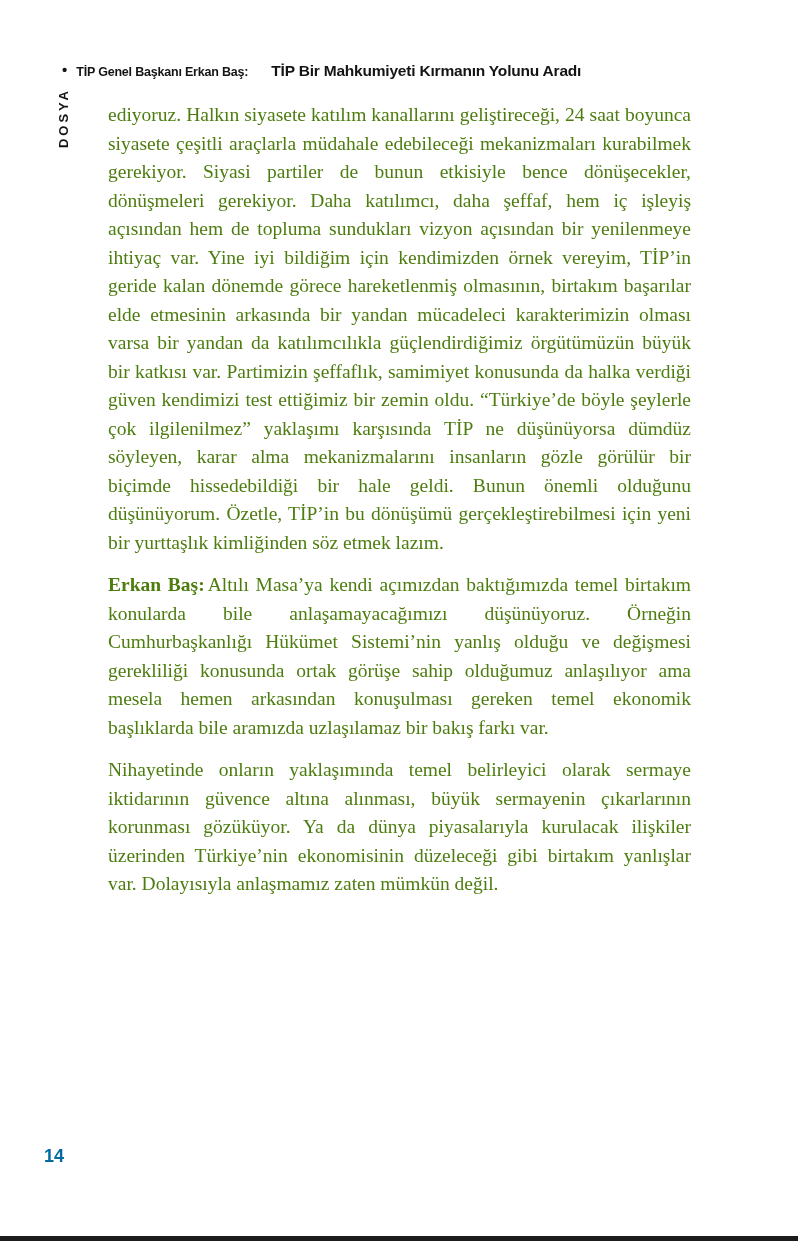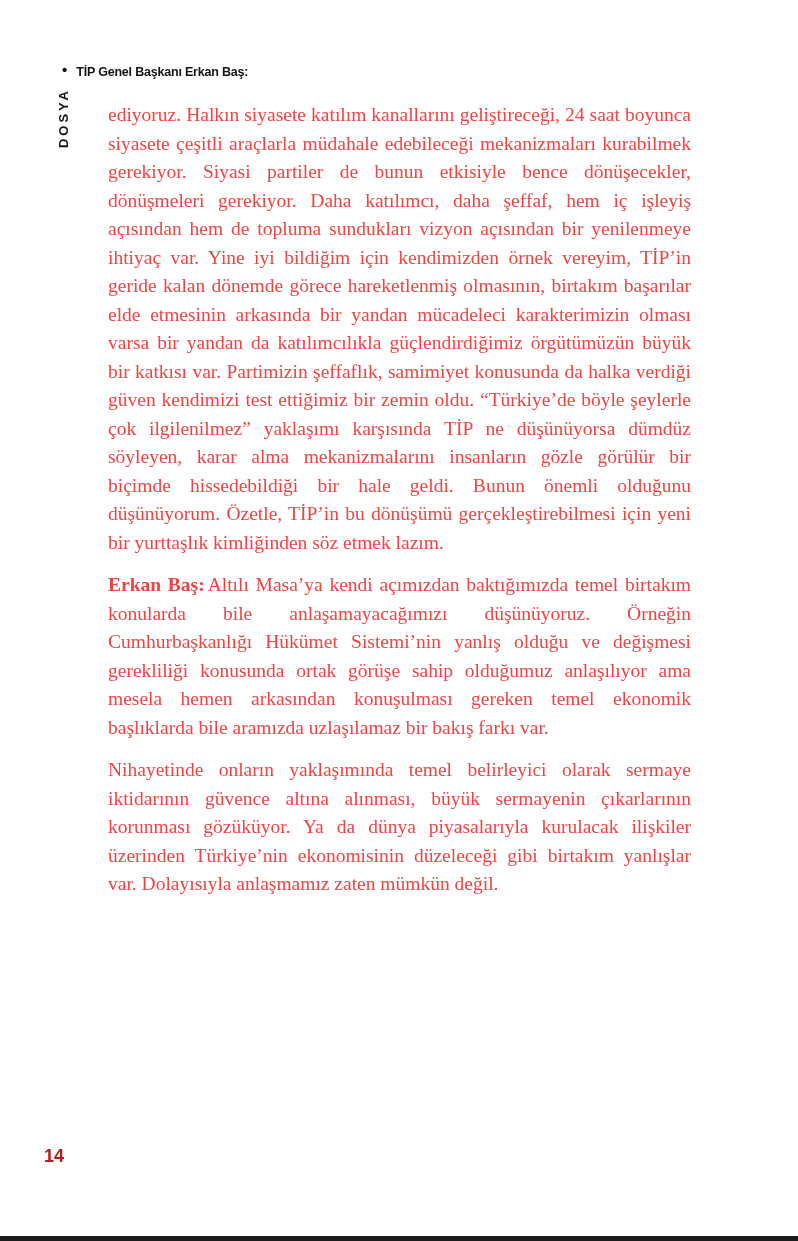--- a/index.html
+++ b/index.html
@@ -60,55 +60,56 @@
   
   .body-column {
     position: absolute;
     left: 108px;
     top: 101px;
     width: 583px;
     font-family: "Liberation Serif", serif;
     font-size: 19.5px;
     line-height: 28.5px;
     text-align: justify;
-    color: #ef4444;
+    color: #4d7c0f;
   }
   .body-column p { margin: 0 0 14px 0; }
   .para-question { font-weight: 700; }
   .answer-lead { font-weight: 700; margin-right: 3px; }
 
   
   .page-number {
     position: absolute;
     left: 44px;
     top: 1146px;
     font-family: "Liberation Sans", sans-serif;
     font-weight: 700;
     font-size: 18px;
-    color: #b91c1c;
+    color: #0369a1;
   }
 
   
   .bottom-edge {
     position: absolute;
     left: 0;
     bottom: 0;
     width: 100%;
     height: 5px;
     background: #1c1c1c;
   }
 </style>
 </head>
 <body>
 
 <div class="page">
 
   <div class="header">
     <span class="bullet">•</span>
     <span class="kicker">TİP Genel Başkanı Erkan Baş:</span>
+    <span class="title">TİP Bir Mahkumiyeti Kırmanın Yolunu Aradı</span>
   </div>
 
   <div class="vertical-label">DOSYA</div>
 
   <div class="body-column">
     <p class="para-plain">ediyoruz. Halkın siyasete katılım kanallarını geliştireceği, 24 saat boyunca siyasete çeşitli araçlarla müdahale edebileceği mekanizmaları kurabilmek gerekiyor. Siyasi partiler de bunun etkisiyle bence dönüşecekler, dönüşmeleri gerekiyor. Daha katılımcı, daha şeffaf, hem iç işleyiş açısından hem de topluma sundukları vizyon açısından bir yenilenmeye ihtiyaç var. Yine iyi bildiğim için kendimizden örnek vereyim, TİP’in geride kalan dönemde görece hareketlenmiş olmasının, birtakım başarılar elde etmesinin arkasında bir yandan mücadeleci karakterimizin olması varsa bir yandan da katılımcılıkla güçlendirdiğimiz örgütümüzün büyük bir katkısı var. Partimizin şeffaflık, samimiyet konusunda da halka verdiği güven kendimizi test ettiğimiz bir zemin oldu. “Türkiye’de böyle şeylerle çok ilgilenilmez” yaklaşımı karşısında TİP ne düşünüyorsa dümdüz söyleyen, karar alma mekanizmalarını insanların gözle görülür bir biçimde hissedebildiği bir hale geldi. Bunun önemli olduğunu düşünüyorum. Özetle, TİP’in bu dönüşümü gerçekleştirebilmesi için yeni bir yurttaşlık kimliğinden söz etmek lazım.</p>
     <p class="para-answer"><span class="answer-lead">Erkan Baş:</span><span>Altılı Masa’ya kendi açımızdan baktığımızda temel birtakım konularda bile anlaşamayacağımızı düşünüyoruz. Örneğin Cumhurbaşkanlığı Hükümet Sistemi’nin yanlış olduğu ve değişmesi gerekliliği konusunda ortak görüşe sahip olduğumuz anlaşılıyor ama mesela hemen arkasından konuşulması gereken temel ekonomik başlıklarda bile aramızda uzlaşılamaz bir bakış farkı var.</span></p>
     <p class="para-plain">Nihayetinde onların yaklaşımında temel belirleyici olarak sermaye iktidarının güvence altına alınması, büyük sermayenin çıkarlarının korunması gözüküyor. Ya da dünya piyasalarıyla kurulacak ilişkiler üzerinden Türkiye’nin ekonomisinin düzeleceği gibi birtakım yanlışlar var. Dolayısıyla anlaşmamız zaten mümkün değil.</p>
   </div>
 

